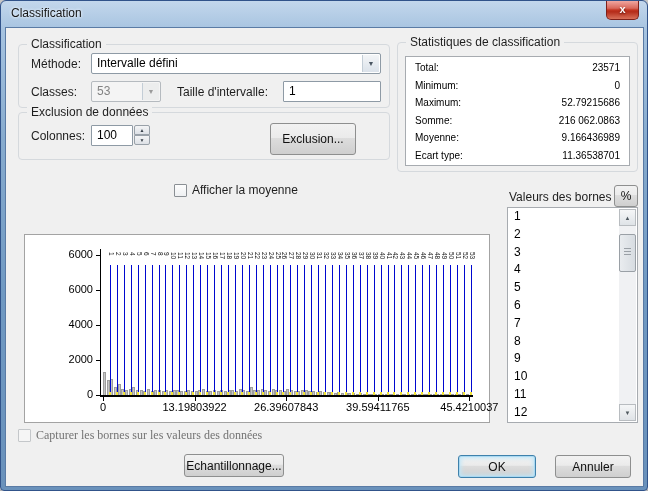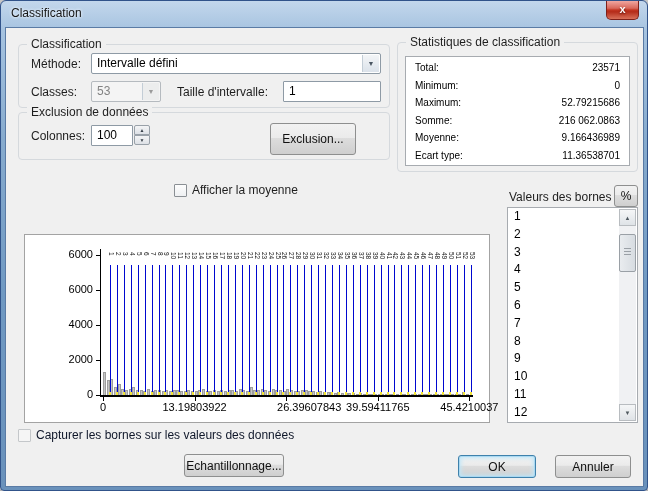--- a/index.html
+++ b/index.html
@@ -36,21 +36,21 @@
     position:absolute;font-size:12px;color:#111;text-align:center;
     background:linear-gradient(180deg,#f2f2f2 0%,#ebebeb 45%,#dddddd 46%,#cfcfcf 100%);
     border:1px solid #8e8f8f;border-radius:3px;cursor:default;
     display:flex;align-items:center;justify-content:center;
   }
   .btn.default{border:1px solid #3f81ab;box-shadow:inset 0 0 0 1px #a9d9f2,inset 0 0 4px 2px #bfe6f8;}
   .checkbox-row{position:absolute;display:flex;align-items:center;gap:5px;}
   .checkbox{width:13px;height:13px;background:linear-gradient(180deg,#fdfdfd,#eef0f2);border:1px solid #8a8f94;border-radius:1px;}
   .checkbox.disabled{border-color:#c4c7ca;background:#f5f5f5;}
   .checkbox-row .cb-label{font-size:12px;color:#1e1e1e;}
-  .checkbox-row .cb-label.disabled{color:#0f172a;}
+  .checkbox-row .cb-label.disabled{color:#737373;font-family:Liberation Serif, serif;}
   .statbox{position:absolute;background:#fff;border:1px solid #a7abb0;}
   .stat-row{display:flex;justify-content:space-between;padding:0 9px;font-size:10px;line-height:17.5px;color:#000;}
   .listbox{position:absolute;background:#fff;border:1px solid #a7abb0;}
   .list-item{font-size:12px;line-height:17.8px;padding-left:6px;color:#000;}
   .vscroll{position:absolute;top:1px;right:1px;bottom:1px;width:17px;background:#f0f1f3;}
   .scroll-btn{position:absolute;left:0;width:17px;height:17px;background:linear-gradient(180deg,#f5f6f7,#dfe3e7);border:1px solid #b8bcc0;font-size:6px;color:#4f585f;text-align:center;line-height:16px;}
   .scroll-btn.up{top:0;}
   .scroll-btn.down{bottom:0;}
   .scroll-thumb{position:absolute;left:0;top:25px;width:17px;height:38px;background:linear-gradient(90deg,#e9ecef,#d7dce1);border:1px solid #9aa0a6;border-radius:2px;}
   .scroll-thumb:after{content:"";position:absolute;left:4px;right:4px;top:16px;border-top:1px solid #9aa0a6;box-shadow:0 3px 0 #9aa0a6,0 -3px 0 #9aa0a6;}
@@ -184,21 +184,21 @@
         <div class="y-lab" style="top: 83px;">4000</div>
         <div class="y-tick" style="top: 55px;"></div>
         <div class="y-lab" style="top: 48px;">6000</div>
         <div class="y-tick" style="top: 20px;"></div>
         <div class="y-lab" style="top: 13px;">6000</div>
         <div class="x-tick" style="left: 78px;"></div>
         <div class="x-lab" style="left: 78px;">0</div>
         <div class="x-tick" style="left: 169.6px;"></div>
         <div class="x-lab" style="left: 169.6px;">13.19803922</div>
         <div class="x-tick" style="left: 261.2px;"></div>
-        <div class="x-lab" style="left: 261.2px; margin-left: 23px;">26.39607843</div>
+        <div class="x-lab" style="left: 261.2px;">26.39607843</div>
         <div class="x-tick" style="left: 352.8px;"></div>
         <div class="x-lab" style="left: 352.8px;">39.59411765</div>
         <div class="x-tick" style="left: 444.4px;"></div>
         <div class="x-lab" style="left: 444.4px;">45.4210037</div>
         <div class="bar" style="left: 78px; width: 3px; top: 137px; height: 23px;"></div>
         <div class="bar" style="left: 81.664px; width: 3px; top: 145px; height: 15px;"></div>
         <div class="bar" style="left: 85.328px; width: 3px; top: 144px; height: 16px;"></div>
         <div class="bar" style="left: 88.992px; width: 3px; top: 152px; height: 8px;"></div>
         <div class="bar" style="left: 92.656px; width: 3px; top: 149px; height: 11px;"></div>
         <div class="bar" style="left: 96.32px; width: 3px; top: 154px; height: 6px;"></div>

